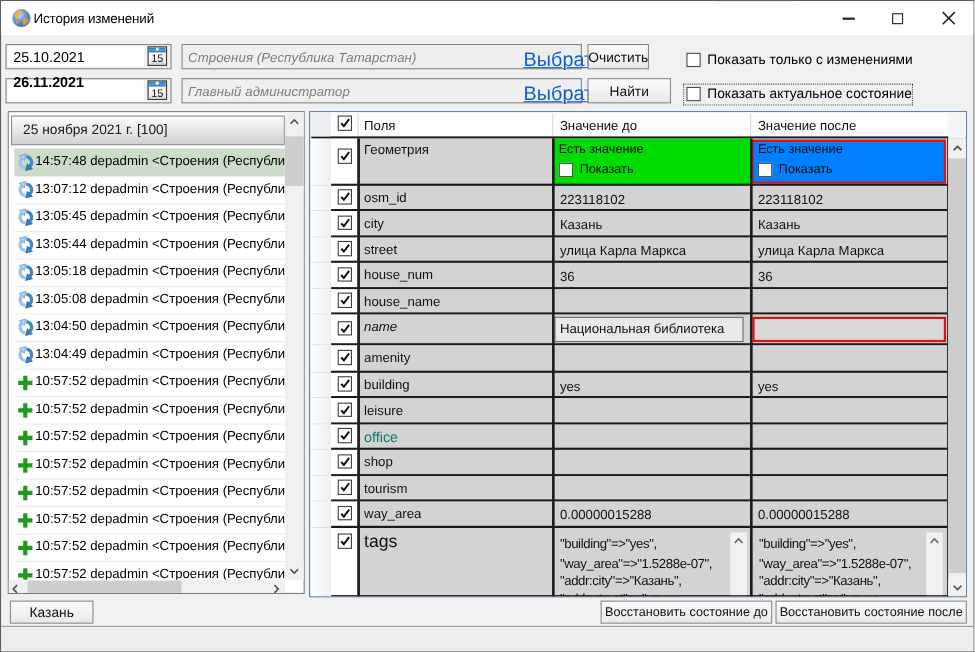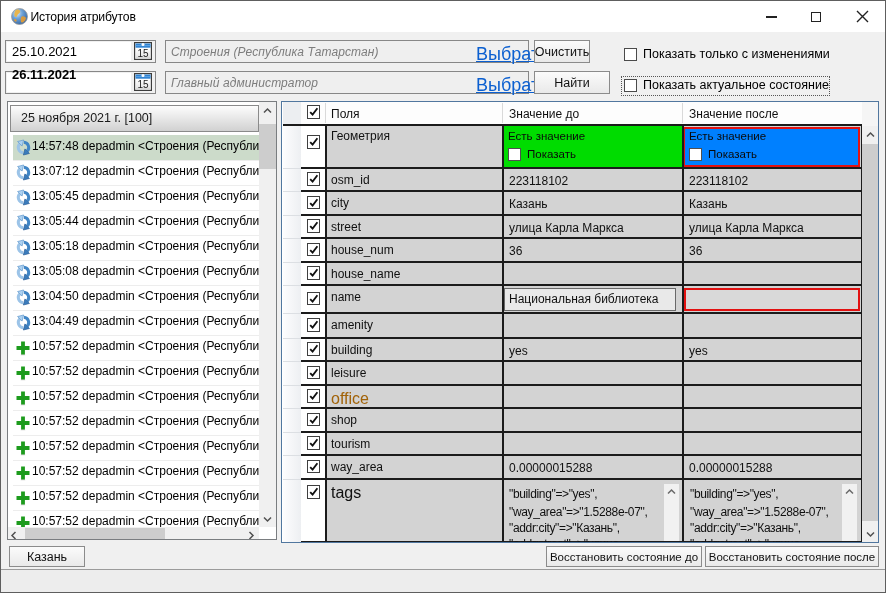--- a/index.html
+++ b/index.html
@@ -27,21 +27,21 @@
           <stop offset="0.4" stop-color="#6fa3d8"></stop>
           <stop offset="1" stop-color="#2c5f9e"></stop>
 </radialGradient>
       </defs>
 <circle cx="8.5" cy="8.5" r="8" fill="url(#gg)"></circle>
 <circle cx="8.5" cy="8.5" r="8" fill="none" stroke="#9a9a9a" stroke-width="0.8"></circle>
 <path d="M5.5,1.6 C7.5,1.2 9,1.7 9.2,3.2 C9.4,4.8 7.8,5.2 6.8,6.4 C6,7.4 6.3,8.6 5.2,8.9 C4,9.2 3.2,8 3.3,6.2 C3.4,4.2 4.2,2.4 5.5,1.6 Z" fill="#e8b54d"></path>
 <path d="M11.5,8.2 C13,8 14.6,8.8 14.9,10 C15.1,11.2 13.8,13.3 12.3,14.2 C11,15 9.8,14.6 9.8,13.3 C9.8,11.6 9.5,10.9 10,9.6 C10.3,8.8 10.8,8.3 11.5,8.2 Z" fill="#d89a3e"></path>
 <path d="M3.2,11.2 C4.2,10.9 5.4,11.4 5.6,12.4 C5.8,13.3 5,14 4.2,13.6 C3.4,13.2 2.8,12.2 3.2,11.2 Z" fill="#d89a3e"></path>
 </svg>
-<div class="txt" style="left:29.5px;top:9px;font-size:12.2px;color:#000;letter-spacing:-0.15px;">История атрибутов</div>
+<div class="txt" style="left:29.5px;top:9px;font-size:12.2px;color:#000;letter-spacing:-0.15px;">История изменений</div>
 <div class="abs" style="left:765px;top:14.5px;width:11px;height:2px;background:#222"></div>
 <div class="abs" style="left:810px;top:10.5px;width:10px;height:10px;border:1.6px solid #222"></div>
 <svg class="abs" style="left:855px;top:9px" width="13" height="13" viewBox="0 0 13 13">
 <path d="M1,1 L12,12 M12,1 L1,12" stroke="#222" stroke-width="1.4"></path>
     </svg>
 <div class="abs" style="left:4px;top:39px;width:151px;height:23px;border:1px solid #878787;background:#f0f0f0"></div>
 <div class="abs" style="left:6px;top:41px;width:124px;height:19px;background:#fff"></div>
 <div class="txt" style="left:11px;top:43px;font-size:13px;color:#000;">25.10.2021</div>
 <svg class="abs" style="left:133px;top:41px" width="18" height="18" viewBox="0 0 18 18">
 <rect x="0.5" y="0.5" width="17" height="17" fill="#fff" stroke="#3c3c3c" stroke-width="1.4"></rect>
@@ -316,21 +316,21 @@
 <div class="txt" style="left:330px;top:265.5px;font-size:12px;color:#101010;">house_name</div>
 <div class="abs" style="left:282px;top:285.0px;width:18px;height:27.5px;background:linear-gradient(90deg,#fdfdfe,#edeff2);border-bottom:1px solid #dcdfe3"></div>
 <div class="abs" style="left:300px;top:285.0px;width:24px;height:27.5px;background:#fff;border-bottom:2px solid #1b1b1b"></div>
 <div class="abs" style="left:324px;top:285.0px;width:177px;height:27.5px;background:#d3d3d3;border-bottom:2px solid #1b1b1b;border-left:2px solid #1b1b1b"></div>
 <div class="abs" style="left:501px;top:285.0px;width:180px;height:27.5px;background:#d3d3d3;border-bottom:2px solid #1b1b1b;border-left:2px solid #1b1b1b"></div>
 <div class="abs" style="left:681px;top:285.0px;width:179px;height:27.5px;background:#d3d3d3;border-bottom:2px solid #1b1b1b;border-left:2px solid #1b1b1b"></div>
 <div class="abs" style="left:305.5px;top:290.75px;width:13.5px;height:13.5px;background:#fff;border:1.5px solid #3f3f3f"></div>
 <svg class="abs" style="left:307.0px;top:291.75px" width="11.5" height="11.5" viewBox="0 0 12 12">
           <polyline points="2.3,6.3 4.8,9 9.8,2.4" fill="none" stroke="#101010" stroke-width="1.9"></polyline>
         </svg>
-<div class="txt" style="left:330px;top:289.0px;font-size:12px;color:#101010;">name</div>
+<div class="txt" style="left:330px;top:289.0px;font-size:12px;color:#101010;font-style:italic;">name</div>
 <div class="abs" style="left:502.5px;top:287.0px;width:172px;height:23px;background:#e9e9e9;border:1px solid #696969"></div>
 <div class="txt" style="left:508px;top:291.0px;font-size:12px;color:#101010;">Национальная библиотека</div>
 <div class="abs" style="left:683px;top:287.0px;width:176px;height:23px;background:#d9d9d9;border:2px solid #e21111"></div>
 <div class="abs" style="left:282px;top:312.5px;width:18px;height:25.0px;background:linear-gradient(90deg,#fdfdfe,#edeff2);border-bottom:1px solid #dcdfe3"></div>
 <div class="abs" style="left:300px;top:312.5px;width:24px;height:25.0px;background:#fff;border-bottom:2px solid #1b1b1b"></div>
 <div class="abs" style="left:324px;top:312.5px;width:177px;height:25.0px;background:#d3d3d3;border-bottom:2px solid #1b1b1b;border-left:2px solid #1b1b1b"></div>
 <div class="abs" style="left:501px;top:312.5px;width:180px;height:25.0px;background:#d3d3d3;border-bottom:2px solid #1b1b1b;border-left:2px solid #1b1b1b"></div>
 <div class="abs" style="left:681px;top:312.5px;width:179px;height:25.0px;background:#d3d3d3;border-bottom:2px solid #1b1b1b;border-left:2px solid #1b1b1b"></div>
 <div class="abs" style="left:305.5px;top:317.0px;width:13.5px;height:13.5px;background:#fff;border:1.5px solid #3f3f3f"></div>
 <svg class="abs" style="left:307.0px;top:318.0px" width="11.5" height="11.5" viewBox="0 0 12 12">
@@ -361,21 +361,21 @@
 <div class="txt" style="left:330px;top:365.0px;font-size:12px;color:#101010;">leisure</div>
 <div class="abs" style="left:282px;top:384.5px;width:18px;height:23.5px;background:linear-gradient(90deg,#fdfdfe,#edeff2);border-bottom:1px solid #dcdfe3"></div>
 <div class="abs" style="left:300px;top:384.5px;width:24px;height:23.5px;background:#fff;border-bottom:2px solid #1b1b1b"></div>
 <div class="abs" style="left:324px;top:384.5px;width:177px;height:23.5px;background:#d3d3d3;border-bottom:2px solid #1b1b1b;border-left:2px solid #1b1b1b"></div>
 <div class="abs" style="left:501px;top:384.5px;width:180px;height:23.5px;background:#d3d3d3;border-bottom:2px solid #1b1b1b;border-left:2px solid #1b1b1b"></div>
 <div class="abs" style="left:681px;top:384.5px;width:179px;height:23.5px;background:#d3d3d3;border-bottom:2px solid #1b1b1b;border-left:2px solid #1b1b1b"></div>
 <div class="abs" style="left:305.5px;top:388.25px;width:13.5px;height:13.5px;background:#fff;border:1.5px solid #3f3f3f"></div>
 <svg class="abs" style="left:307.0px;top:389.25px" width="11.5" height="11.5" viewBox="0 0 12 12">
           <polyline points="2.3,6.3 4.8,9 9.8,2.4" fill="none" stroke="#101010" stroke-width="1.9"></polyline>
         </svg>
-<div class="txt" style="left:330px;top:388.5px;font-size:16px;color:#a16207;">office</div>
+<div class="txt" style="left:330px;top:388.5px;font-size:13px;color:#0f766e;">office</div>
 <div class="abs" style="left:282px;top:408.0px;width:18px;height:23.5px;background:linear-gradient(90deg,#fdfdfe,#edeff2);border-bottom:1px solid #dcdfe3"></div>
 <div class="abs" style="left:300px;top:408.0px;width:24px;height:23.5px;background:#fff;border-bottom:2px solid #1b1b1b"></div>
 <div class="abs" style="left:324px;top:408.0px;width:177px;height:23.5px;background:#d3d3d3;border-bottom:2px solid #1b1b1b;border-left:2px solid #1b1b1b"></div>
 <div class="abs" style="left:501px;top:408.0px;width:180px;height:23.5px;background:#d3d3d3;border-bottom:2px solid #1b1b1b;border-left:2px solid #1b1b1b"></div>
 <div class="abs" style="left:681px;top:408.0px;width:179px;height:23.5px;background:#d3d3d3;border-bottom:2px solid #1b1b1b;border-left:2px solid #1b1b1b"></div>
 <div class="abs" style="left:305.5px;top:411.75px;width:13.5px;height:13.5px;background:#fff;border:1.5px solid #3f3f3f"></div>
 <svg class="abs" style="left:307.0px;top:412.75px" width="11.5" height="11.5" viewBox="0 0 12 12">
           <polyline points="2.3,6.3 4.8,9 9.8,2.4" fill="none" stroke="#101010" stroke-width="1.9"></polyline>
         </svg>
 <div class="txt" style="left:330px;top:412.0px;font-size:12px;color:#101010;">shop</div>

